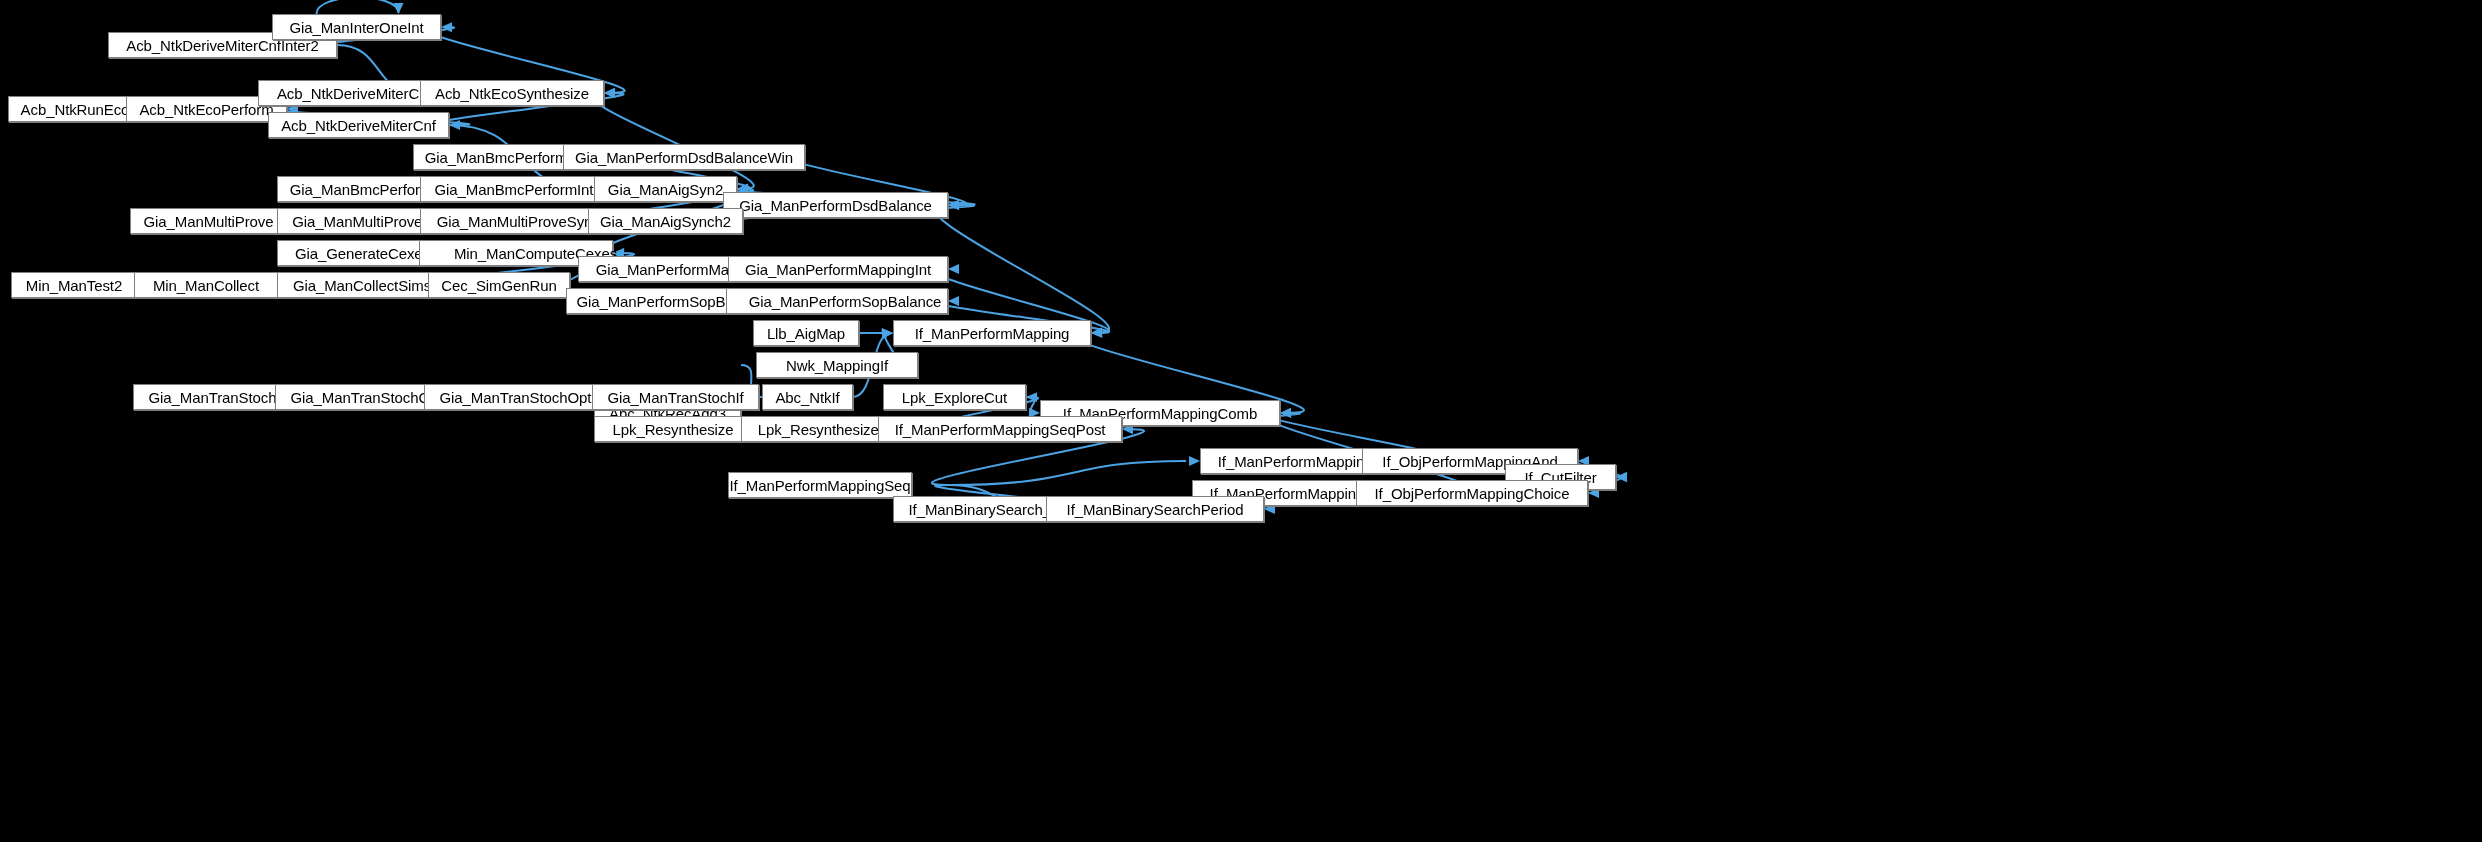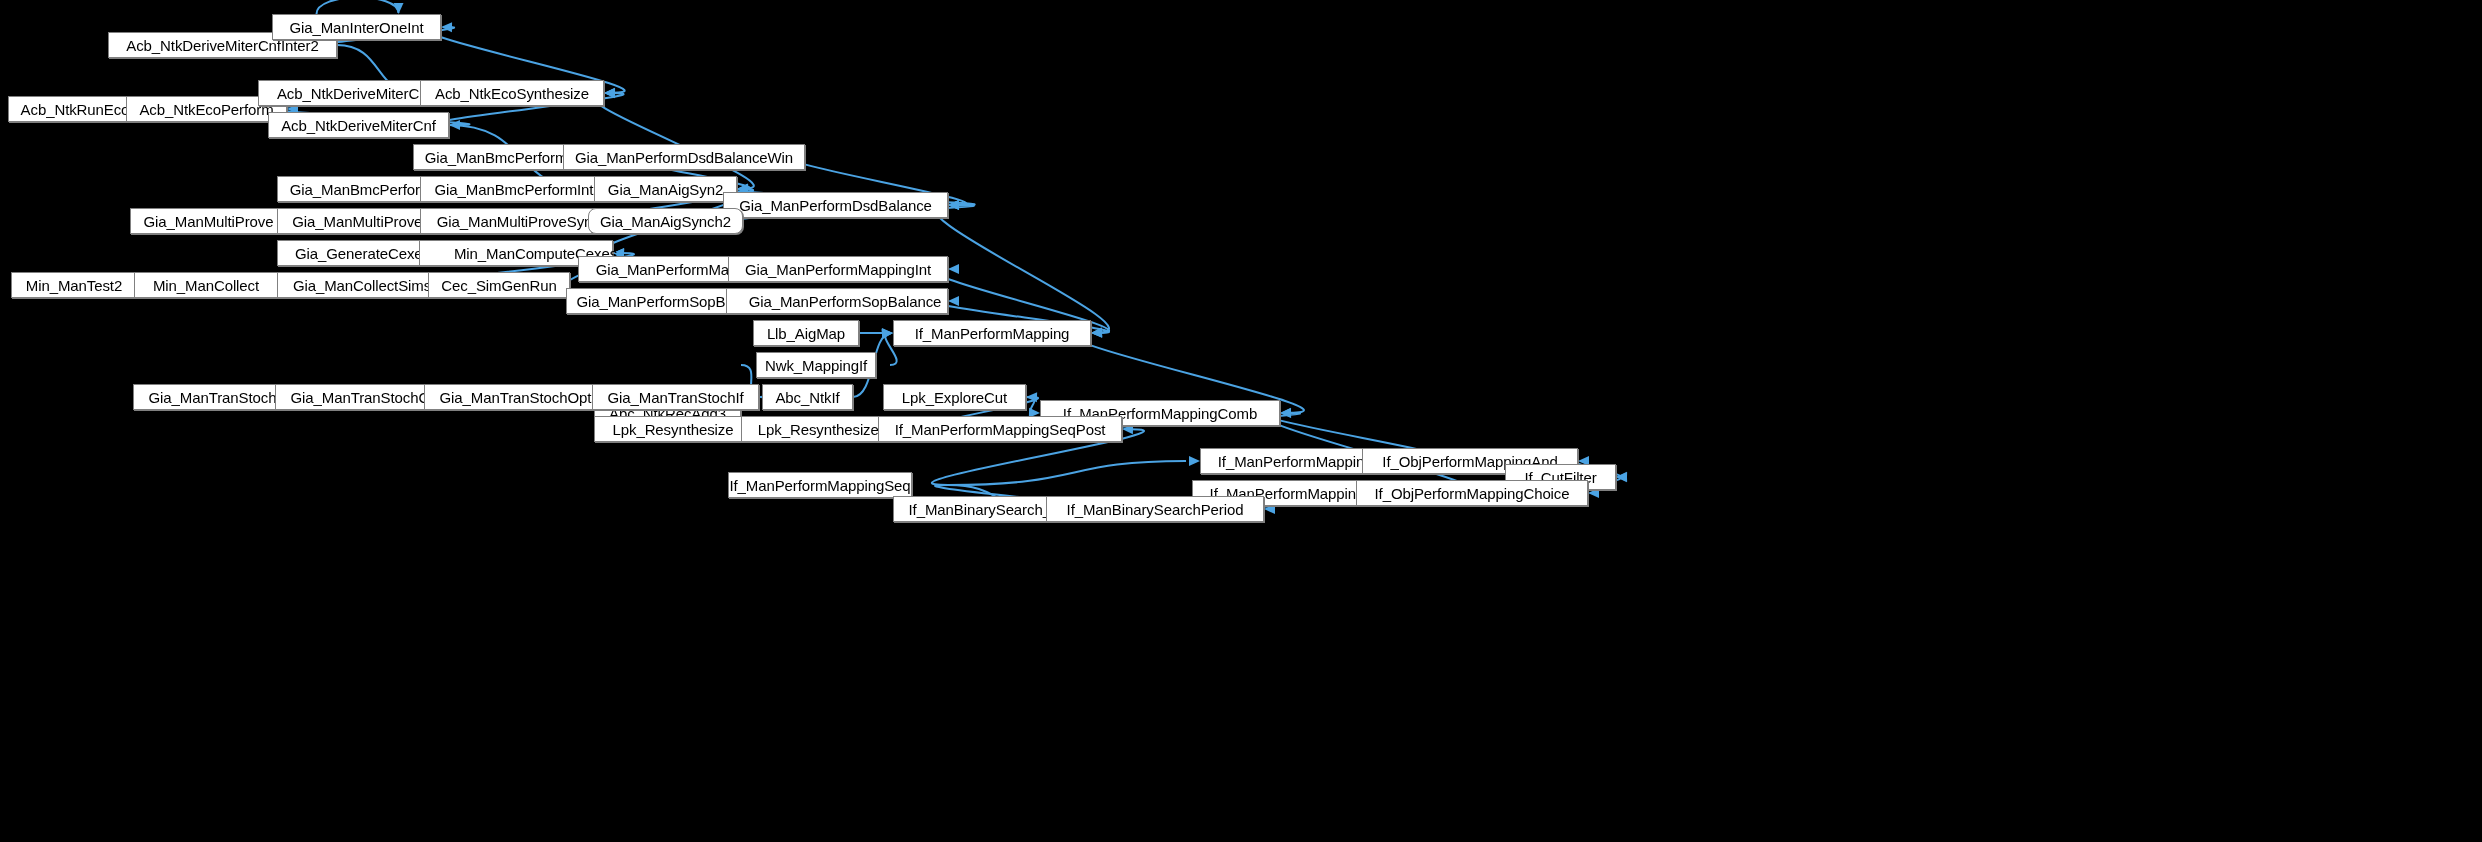--- a/index.html
+++ b/index.html
@@ -204,21 +204,21 @@
       </div>
       <div class="node" style="left: 130px; top: 208px; width: 157px; height: 26px;">
         <span class="node-label">Gia_ManMultiProve</span>
       </div>
       <div class="node" style="left: 277px; top: 208px; width: 182px; height: 26px;">
         <span class="node-label">Gia_ManMultiProveAig</span>
       </div>
       <div class="node" style="left: 420px; top: 208px; width: 189px; height: 26px;">
         <span class="node-label">Gia_ManMultiProveSyn</span>
       </div>
-      <div class="node" style="left: 588px; top: 208px; width: 155px; height: 26px; border-radius: 8px;">
+      <div class="node" style="left: 588px; top: 208px; width: 155px; height: 26px;">
         <span class="node-label">Gia_ManAigSynch2</span>
       </div>
       <div class="node" style="left: 277px; top: 240px; width: 171px; height: 26px;">
         <span class="node-label">Gia_GenerateCexes</span>
       </div>
       <div class="node" style="left: 419px; top: 240px; width: 194px; height: 26px; padding-left: 39px;">
         <span class="node-label">Min_ManComputeCexes</span>
       </div>
       <div class="node" style="left: 11px; top: 272px; width: 126px; height: 26px;">
         <span class="node-label">Min_ManTest2</span>
@@ -246,21 +246,21 @@
       </div>
       <div class="node" style="left: 753px; top: 320px; width: 106px; height: 26px;">
         <span class="node-label">Llb_AigMap</span>
       </div>
       <div class="node" style="left: 893px; top: 320px; width: 198px; height: 26px;">
         <span class="node-label">If_ManPerformMapping</span>
       </div>
       <div class="node" style="left: 594px; top: 352px; width: 147px; height: 26px; margin-top: 48px;">
         <span class="node-label">Abc_NtkRecAdd3</span>
       </div>
-      <div class="node" style="left: 756px; top: 352px; width: 120px; height: 26px;">
+      <div class="node" style="left: 756px; top: 352px; width: 162px; height: 26px;">
         <span class="node-label">Nwk_MappingIf</span>
       </div>
       <div class="node" style="left: 133px; top: 384px; width: 159px; height: 26px;">
         <span class="node-label">Gia_ManTranStoch</span>
       </div>
       <div class="node" style="left: 275px; top: 384px; width: 191px; height: 26px;">
         <span class="node-label">Gia_ManTranStochOpt3</span>
       </div>
       <div class="node" style="left: 424px; top: 384px; width: 191px; height: 26px;">
         <span class="node-label">Gia_ManTranStochOpt2</span>

